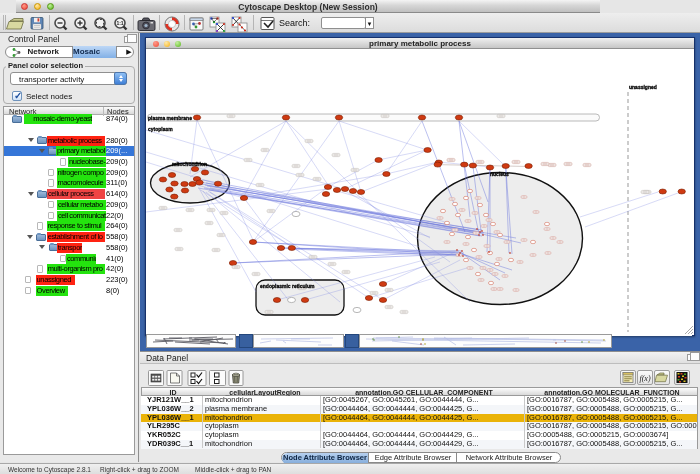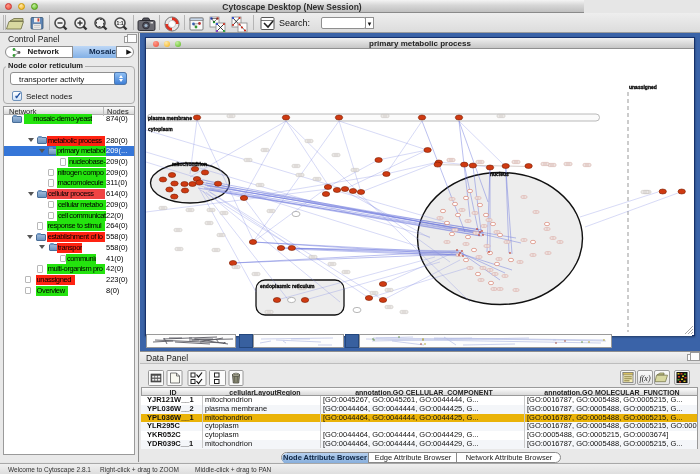--- a/index.html
+++ b/index.html
@@ -1,33 +1,33 @@
 <!DOCTYPE html>
 <html><head><meta charset="utf-8"><style>
 *{margin:0;padding:0;box-sizing:border-box}
 html,body{width:700px;height:474px;overflow:hidden;font-family:"Liberation Sans",sans-serif;background:#e6e6e6;position:relative}
 .abs{position:absolute}
 
-#titlebar{position:absolute;left:0;top:0;width:584px;height:13px;background:linear-gradient(#f4f4f4,#d6d6d6 45%,#bfbfbf);border-bottom:1px solid #8a8a8a}
+#titlebar{position:absolute;left:16px;top:0;width:584px;height:13px;background:linear-gradient(#f4f4f4,#d6d6d6 45%,#bfbfbf);border-bottom:1px solid #8a8a8a}
 #titlebar .t{position:absolute;width:100%;text-align:center;top:1.5px;font-size:8.5px;font-weight:bold;color:#2e2e2e}
 .tl-btn{position:absolute;top:3px;width:7px;height:7px;border-radius:50%}
 
 #toolbar{position:absolute;left:0;top:13px;width:700px;height:20px;background:linear-gradient(#eeeeee,#dcdcdc);border-bottom:1px solid #9c9c9c}
 .sep{position:absolute;top:2px;width:1px;height:15px;background:#b5b5b5}
 #search-lbl{position:absolute;left:279px;top:5px;font-size:9px;color:#111}
 #search-box{position:absolute;left:321px;top:4px;width:45px;height:12px;background:#fff;border:1px solid #8f8f8f;border-radius:2px}
 #search-drop{position:absolute;left:365px;top:4px;width:9px;height:12px;background:#fff;border:1px solid #8f8f8f;font-size:6px;color:#111;text-align:center;line-height:12px}
 
 #cpanel{position:absolute;left:0;top:33px;width:139px;height:429px;background:#e9e9e9;border-right:1px solid #8f8f8f}
 #cp-head{position:absolute;left:0;top:0;width:139px;height:13px;font-size:8.5px;color:#1a1a1a;padding-left:8px;line-height:13px}
 .floatico{position:absolute;width:8px;height:7px;border:1px solid #9a9a9a;background:#fdfdfd}
 .floatico:before{content:"";position:absolute;left:2px;top:-3px;width:8px;height:7px;border:1px solid #9a9a9a;background:#fdfdfd}
 #cp-tabs{position:absolute;left:5px;top:13px;width:129px;height:12px;background:#fff;border:1px solid #8d8d8d;border-radius:6px;overflow:hidden}
 #tab-network{position:absolute;left:0;top:0;width:72px;height:12px;font-size:8px;font-weight:bold;color:#222;text-align:center;line-height:11px}
-#tab-mosaic{position:absolute;left:72px;top:0;width:45px;height:12px;background:linear-gradient(#bdd7f6,#82b0e6);border-left:1px solid #8d8d8d;border-right:1px solid #8d8d8d;font-size:8px;font-weight:bold;color:#10294d;text-align:right;line-height:11px}
+#tab-mosaic{position:absolute;left:72px;top:0;width:45px;height:12px;background:linear-gradient(#bdd7f6,#82b0e6);border-left:1px solid #8d8d8d;border-right:1px solid #8d8d8d;font-size:8px;font-weight:bold;color:#10294d;text-align:left;line-height:11px}
 #tab-arrow{position:absolute;left:119px;top:0;width:10px;height:12px;font-size:7px;color:#111;text-align:center;line-height:12px}
 #groupbox{position:absolute;left:3px;top:33px;width:132px;height:38px;border:1px solid #adadad;border-radius:4px}
 #groupbox-lbl{position:absolute;left:6px;top:27.5px;font-size:7.5px;font-weight:bold;color:#1a1a1a;background:#e9e9e9;padding:0 2px}
 #combo{position:absolute;left:10px;top:39px;width:117px;height:13px;background:#fff;border:1px solid #909090;border-radius:3px;font-size:8px;color:#111;padding-left:8px;line-height:13px}
 #combo-btn{position:absolute;right:-1px;top:-1px;width:13px;height:13px;background:linear-gradient(#8fc0f5,#3f7fd6);border-radius:2px 3px 3px 2px;border:1px solid #4d77ad}
 #combo-btn:before{content:"";position:absolute;left:3.5px;top:2px;border-left:2.5px solid transparent;border-right:2.5px solid transparent;border-bottom:3px solid #fff}
 #combo-btn:after{content:"";position:absolute;left:3.5px;bottom:2px;border-left:2.5px solid transparent;border-right:2.5px solid transparent;border-top:3px solid #fff}
 #checkbox{position:absolute;left:12px;top:58px;width:10px;height:10px;background:linear-gradient(#ffffff,#cfe2f8);border:1px solid #6f93bc;border-radius:2px}
 #checkbox:before{content:"\2713";position:absolute;left:1px;top:-2px;font-size:10px;font-weight:bold;color:#1c4f9e}
 #check-lbl{position:absolute;left:26px;top:59px;font-size:8px;color:#111}
@@ -188,21 +188,21 @@
  <div id="tab-network" style="left:5px;top:13px">&nbsp;&nbsp;Network</div>
  <svg style="position:absolute;left:12px;top:15px" width="9" height="9" viewBox="0 0 9 9" xmlns="http://www.w3.org/2000/svg">
 <circle cx="2" cy="1.5" r="1.4" fill="#2ca02c"></circle>
       <circle cx="2" cy="7.5" r="1.4" fill="#2ca02c"></circle>
 <circle cx="7" cy="4.5" r="1.4" fill="#555"></circle>
       <path d="M2 1.5 L7 4.5 L2 7.5" stroke="#777" stroke-width="0.8" fill="none"></path>
 </svg>
  <div id="tab-mosaic" style="left:72px;top:13px">Mosaic</div>
  <div id="tab-arrow" style="left:124px;top:13px">▶</div>
  <div id="groupbox"></div>
- <div id="groupbox-lbl">Node color reticulum</div>
+ <div id="groupbox-lbl">Panel color selection</div>
  <div id="combo">transporter activity<div id="combo-btn"></div></div>
  <div id="checkbox"></div>
  <div id="check-lbl">Select nodes</div>
  <div id="treebox"></div>
  <div id="tree-head">
       <span class="h1">Network</span>
       <span class="hd"></span>
       <span class="h2">Nodes</span>
     </div>
  <div class="trow" style="top:80.6px;text-align:right;">

